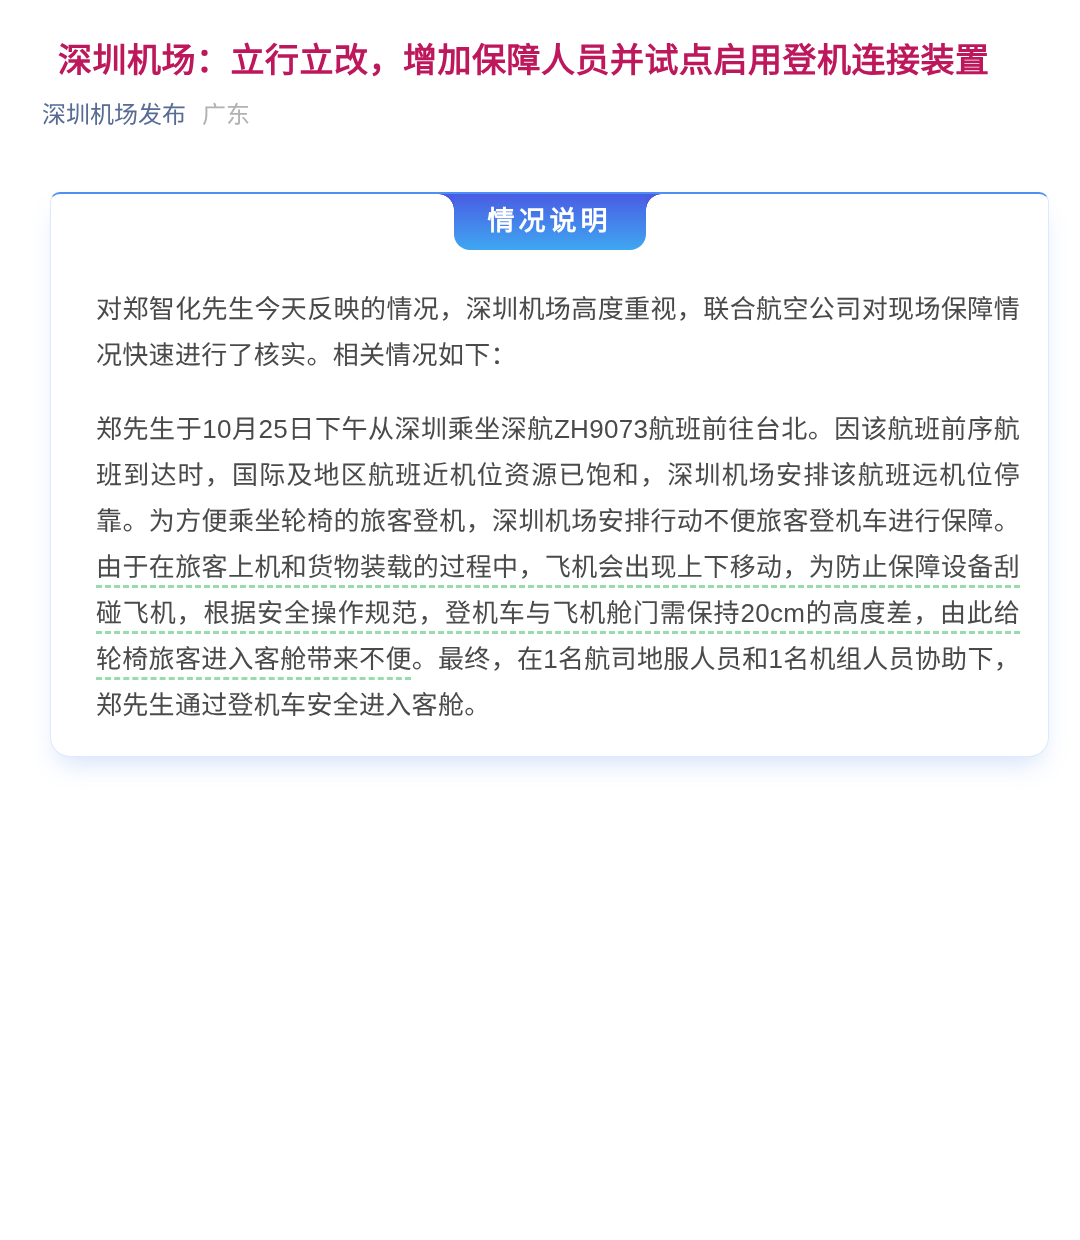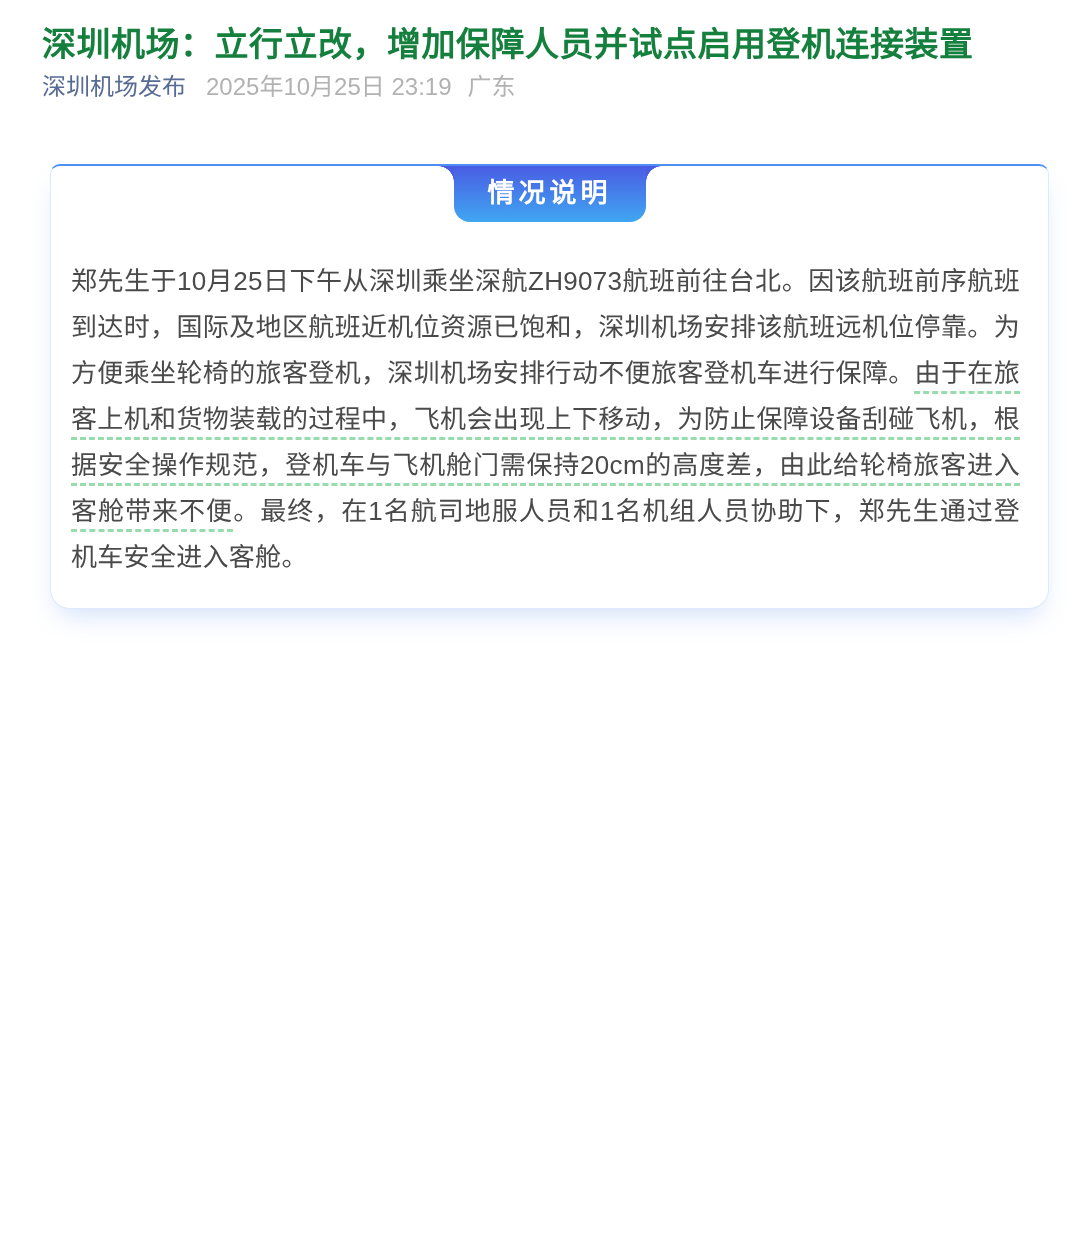--- a/index.html
+++ b/index.html
@@ -6,25 +6,25 @@
     margin: 0;
     padding: 0;
     background: #ffffff;
     font-family: "Liberation Sans", "DejaVu Sans", sans-serif;
   }
   body { width: 1080px; height: 1240px; overflow: hidden; }
 
   .page { padding: 20px 42px 0 42px; }
 
   .article-title {
-    margin: 0;
+    margin: 16px;
     font-size: 34px;
     line-height: 48px;
     font-weight: 700;
-    color: #15803d;
+    color: #be185d;
     letter-spacing: 0.5px;
   }
 
   .byline {
     display: flex;
     align-items: baseline;
     margin-top: 4px;
     font-size: 24px;
     line-height: 30px;
     text-align: right;
@@ -41,21 +41,21 @@
   .card {
     position: relative;
     box-sizing: border-box;
     margin: 62px 0 0 8px;
     width: 999px;
     background: #ffffff;
     border: 1.5px solid var(--card-border, #dde9fc);
     border-top: 2px solid var(--accent-line, #4e8ef5);
     border-radius: 10px 10px 20px 20px;
     box-shadow: 0 14px 26px -8px rgba(110, 155, 238, 0.30);
-    padding: 92px 28px 28px 20px;
+    padding: 92px 28px 28px 45px;
   }
 
   .badge {
     position: absolute;
     top: 0;
     left: 50%;
     transform: translateX(-50%);
     background: linear-gradient(180deg, var(--badge-top, #4a5ce4) 0%, var(--badge-bottom, #3fa7f1) 100%);
     border-radius: 0 0 16px 16px;
     padding: 12px 34px 14px 34px;
@@ -103,29 +103,29 @@
 </style>
 </head>
 <body>
 
 <div class="page">
 
   <h1 class="article-title">深圳机场：立行立改，增加保障人员并试点启用登机连接装置</h1>
 
   <div class="byline">
     <a class="publisher">深圳机场发布</a>
-    <span class="pub-meta pub-datetime">2025年10月25日 23:19</span>
     <span class="pub-meta pub-location">广东</span>
   </div>
 
   <div class="card">
     <div class="badge">
       <i class="flare left"></i>
       <i class="flare right"></i>
       <span class="badge-label">情况说明</span>
     </div>
 
     <div class="content" id="paragraphs">
+        <p><span class="seg-normal">对郑智化先生今天反映的情况，深圳机场高度重视，联合航空公司对现场保障情况快速进行了核实。相关情况如下：</span></p>
         <p><span class="seg-normal">郑先生于10月25日下午从深圳乘坐深航ZH9073航班前往台北。因该航班前序航班到达时，国际及地区航班近机位资源已饱和，深圳机场安排该航班远机位停靠。为方便乘坐轮椅的旅客登机，深圳机场安排行动不便旅客登机车进行保障。</span><span class="seg-underline">由于在旅客上机和货物装载的过程中，飞机会出现上下移动，为防止保障设备刮碰飞机，根据安全操作规范，登机车与飞机舱门需保持20cm的高度差，由此给轮椅旅客进入客舱带来不便</span><span class="seg-normal">。最终，在1名航司地服人员和1名机组人员协助下，郑先生通过登机车安全进入客舱。</span></p>
       </div>
   </div>
 
 </div>
 
 </body></html>

